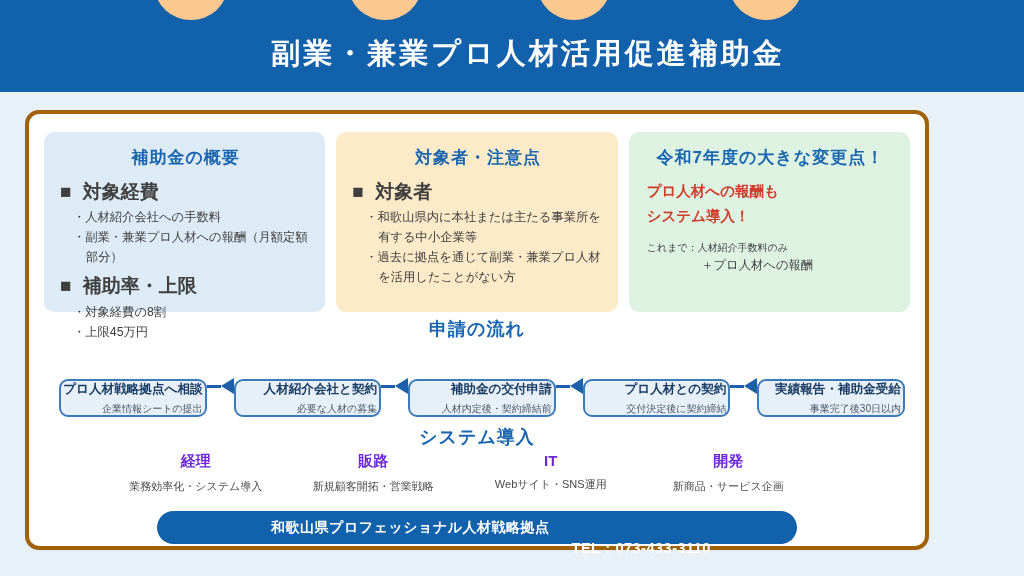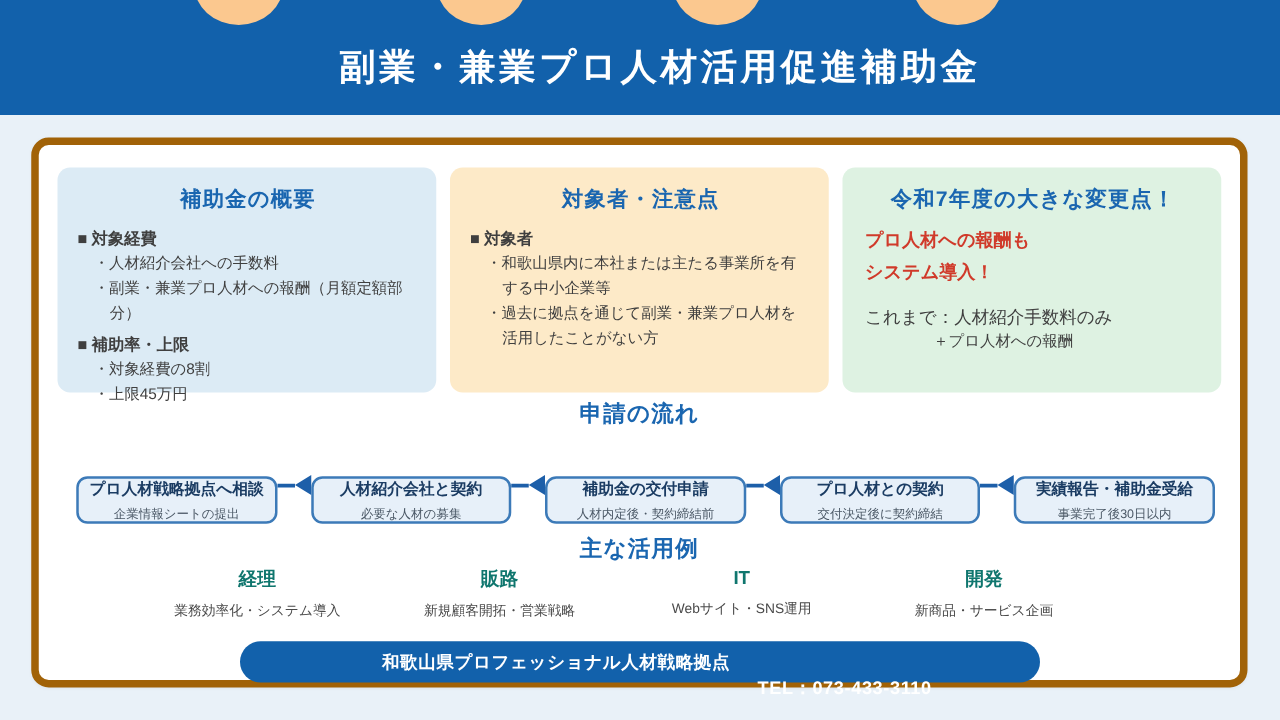--- a/index.html
+++ b/index.html
@@ -37,68 +37,68 @@
     border-radius:50%;
   }
   .c1{left:155px;} .c2{left:349px;} .c3{left:538px;} .c4{left:730px;}
   .header-title{
     position:absolute;left:0;right:0;top:34px;
     text-align:center;
     color:#ffffff;font-size:29px;font-weight:bold;letter-spacing:3px;padding-left:32px;
   }
   
   .card{
-    position:absolute;left:25px;top:110px;width:973px;height:440px;
-    background:#ffffff;border:6px solid #a16207;border-radius:14px;
+    position:absolute;left:25px;top:110px;width:904px;height:440px;
+    background:#ffffff;border:4px solid #a16207;border-radius:14px;
     box-shadow:0 1px 3px rgba(0,0,0,0.04);
   }
   
   .boxes-row{
     position:absolute;top:18px;left:15px;right:15px;height:180px;
     display:flex;gap:11px;
   }
   .info-box{
     flex:1;border-radius:10px;padding:10px 14px 10px 16px;
     color:var(--text-dark);
   }
   .overview-bg{background:var(--overview-bg);}
   .target-bg{background:var(--target-bg);}
   .changes-bg{background:var(--changes-bg);}
   .box-title{
     text-align:center;color:var(--heading-blue);
     font-size:17px;font-weight:bold;letter-spacing:1px;
     margin:4px 0 10px 0;
   }
-  .box-heading{font-size:13px;font-weight:bold;margin-top:5px;line-height:1.55;}
+  .box-heading{font-size:19px;font-weight:bold;margin-top:5px;line-height:1.55;font-family:Liberation Mono, monospace;}
   .box-bullet{
     font-size:12.3px;line-height:1.62;
     padding-left:2.1em;text-indent:-1.05em;
   }
   .hl-line{color:var(--accent-red);font-size:14.5px;font-weight:bold;line-height:1.75;}
   .hl-group{margin:6px 0 10px 2px;}
-  .note-line{font-size:14px;line-height:1.6;margin-top:8px;margin-left:2px;}
+  .note-line{font-size:10px;line-height:1.6;margin-top:8px;margin-left:2px;}
   .note-cont{font-size:12.3px;line-height:1.6;padding-left:4.6em;}
   
   .section-title{
     position:absolute;left:0;right:0;text-align:center;
     color:var(--heading-blue);font-size:18px;font-weight:bold;letter-spacing:1px;
   }
   .flow-title{top:203px;}
   .examples-title{top:311px;}
   
   .flow-row{
     position:absolute;top:241px;left:30px;right:20px;height:62px;
     display:flex;align-items:stretch;
   }
   .flow-step{
     flex:1;
     background:var(--flow-box-bg);
     border:2px solid var(--flow-border);
     border-radius:9px;
-    display:flex;flex-direction:column;justify-content:center;align-items:center;
+    display:flex;flex-direction:column;justify-content:center;align-items:flex-end;
     padding:4px 2px;
     margin-top:24px;
   }
   .flow-main{font-size:12.6px;font-weight:bold;color:var(--flow-main-text);white-space:nowrap;}
   .flow-sub{font-size:10px;color:var(--flow-sub-text);margin-top:4px;white-space:nowrap;}
   .connector{
     width:27px;display:flex;align-items:center;flex:none;
   }
   .connector .line{flex:1;height:3px;background:#1d5fa9;}
   .connector .tri{
@@ -106,21 +106,21 @@
     border-top:8px solid transparent;
     border-bottom:8px solid transparent;
     border-right:13px solid #1d5fa9;
   }
   
   .examples-row{
     position:absolute;top:338px;left:78px;right:108px;
     display:flex;
   }
   .example-col{flex:1;text-align:center;}
-  .example-label{font-size:15px;font-weight:bold;color:#0f766e;}
+  .example-label{font-size:15px;font-weight:bold;color:#6d28d9;}
   .example-desc{font-size:11px;color:#4a4a4a;margin-top:8px;}
   
   .footer-pill{
     position:absolute;top:397px;left:50%;transform:translateX(-50%);
     width:640px;height:33px;border-radius:17px;
     background:var(--brand-blue);
     display:flex;align-items:center;justify-content:center;
     color:#ffffff;
   }
   .footer-org{font-size:14px;font-weight:bold;letter-spacing:0.5px;margin-left:28px;}
@@ -204,21 +204,21 @@
     <div class="connector">
         <div class="line"></div>
         <div class="tri"></div>
       </div>
     <div class="flow-step">
       <div class="flow-main">実績報告・補助金受給</div>
       <div class="flow-sub">事業完了後30日以内</div>
     </div>
   </div>
 
-  <h2 class="section-title examples-title">主な活用例</h2>
+  <h2 class="section-title examples-title">システム導入</h2>
 
   <div class="examples-row">
     <div class="example-col">
       <div class="example-label">経理</div>
       <div class="example-desc">業務効率化・システム導入</div>
     </div>
     <div class="example-col">
       <div class="example-label">販路</div>
       <div class="example-desc">新規顧客開拓・営業戦略</div>
     </div>

